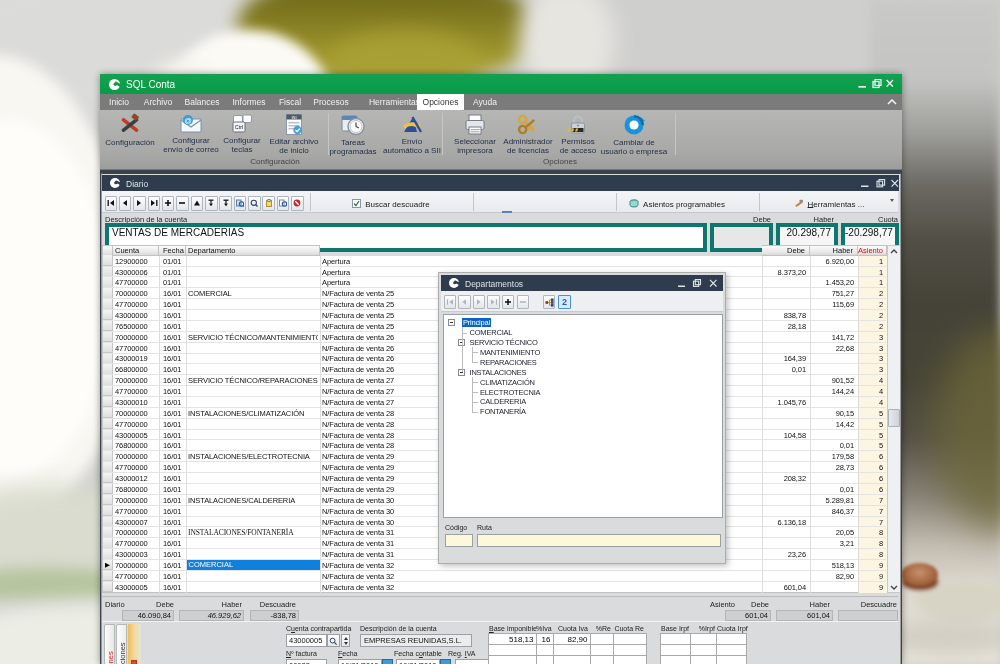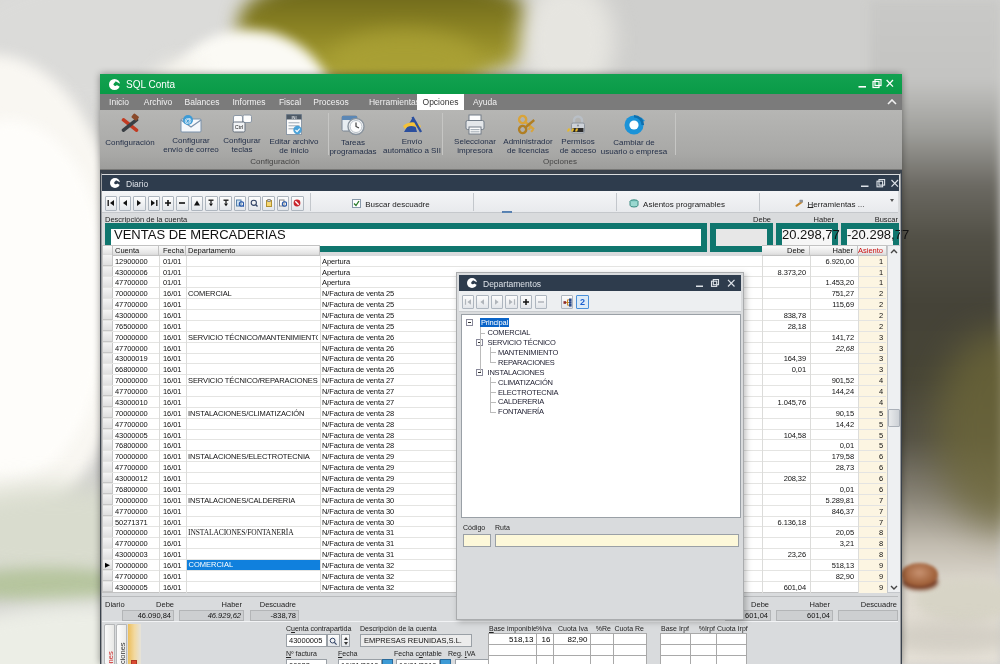--- a/index.html
+++ b/index.html
@@ -20,21 +20,21 @@
 #dframe{position:absolute;inset:0;border:1px solid #9b9da0;border-top:1px solid #3a424c;border-bottom:none;pointer-events:none;z-index:50;}
 #dtitle{position:absolute;left:1px;top:2px;width:797px;height:16px;background:#2e3c4d;}
 #dtitle .txt{position:absolute;left:24px;top:3.5px;font-size:8.5px;color:#dde2e8;}
 #dtoolbar{position:absolute;left:1px;top:18px;width:796px;height:22px;background:linear-gradient(#f4f5f7,#e8eaed);border-bottom:1px solid #c5c8cc;}
 .tbtn{position:absolute;top:4.5px;width:12.5px;height:15px;background:linear-gradient(#fdfdfd,#e3e6ea);border:1px solid #aeb6bf;border-radius:1px;text-align:center;}
 .tbtn svg{display:block;margin:2.5px auto 0 auto;}
 .tsep{position:absolute;top:2px;height:18px;width:1px;background:#c3c7cc;}
 .tseg{position:absolute;top:2px;height:18px;font-size:8px;color:#222;}
 #descpanel{position:absolute;left:1px;top:40px;width:796px;height:32px;background:#d9dbdd;}
 .plabel{position:absolute;font-size:7.5px;color:#222;white-space:nowrap;}
-.pfield{position:absolute;height:29px;background:#fff;border:6px solid #0f766e;font-size:13px;color:#111;line-height:11px;white-space:nowrap;}
+.pfield{position:absolute;height:29px;background:#fff;border:4px solid #0f766e;font-size:10px;color:#111;line-height:11px;white-space:nowrap;}
 #grid{position:absolute;left:1px;top:72px;width:798px;height:448px;}
 .gh{position:absolute;top:0;height:10.5px;background:linear-gradient(#fbfbfb,#e4e4e4 80%,#d8d8d8);border:1px solid #c2c2c2;border-left:none;font-size:7.5px;color:#111;line-height:10px;white-space:nowrap;}
 .rl{position:absolute;left:103px;width:783px;height:1px;background:#e4e4e2;}
 .cl{position:absolute;top:255.8px;height:337px;width:1px;background:#dcdcda;}
 .c{position:absolute;font-size:7.5px;color:#111;white-space:nowrap;overflow:hidden;height:10px;line-height:10px;letter-spacing:-0.1px;}
 .c.r{text-align:right;}
 .ind{position:absolute;left:102px;width:10.5px;background:linear-gradient(#f4f4f4,#dfdfdf);border:1px solid #c6c6c6;border-top:none;}
 .arr{position:absolute;left:2px;top:1px;font-size:6.5px;color:#000;}
 .selcell{position:absolute;left:186px;width:133.5px;background:#1080dd;color:#fff;font-size:7.5px;line-height:10.5px;padding-left:2.5px;white-space:nowrap;overflow:hidden;}
 .sbar{position:absolute;background:#eef0f2;border:1px solid #c5c8cc;}
@@ -326,21 +326,21 @@
                 <rect x="1" y="4" width="8" height="2" rx="0.8" fill="#c9882a" transform="rotate(-35 5 5)"></rect>
                 <rect x="5.5" y="0.8" width="3.5" height="2.6" rx="0.6" fill="#8a9098"></rect>
               </svg></span><u>H</u>erramientas ...</div>
         </div>
         <div class="abs" style="right:4px;top:8px;width:0;height:0;border-left:2.5px solid transparent;border-right:2.5px solid transparent;border-top:3.5px solid #555;"></div>
       </div>
     <div id="descpanel">
       <div class="plabel" style="left:3px;top:2px;">Descripción de la cuenta</div>
       <div class="plabel" style="left:609px;top:2px;width:60px;text-align:right;">Debe</div>
       <div class="plabel" style="left:672px;top:2px;width:60px;text-align:right;">Haber</div>
-      <div class="plabel" style="left:736px;top:2px;width:60px;text-align:right;">Buscar</div>
+      <div class="plabel" style="left:736px;top:2px;width:60px;text-align:right;">Cuota</div>
       <div class="pfield" style="left:3px;top:10px;width:602px;padding-left:3px;">VENTAS DE MERCADERIAS</div>
       <div class="pfield" style="left:608px;top:10px;width:63px;background:#e7e7e7;"></div>
       <div class="pfield" style="left:674px;top:10px;width:62px;background:#f6f6f6;text-align:right;padding-right:3px;">20.298,77</div>
       <div class="pfield" style="left:739px;top:10px;width:58px;background:#f6f6f6;text-align:right;padding-right:3px;">-20.298,77</div>
     </div>
     <div id="grid">
       <div class="gh" style="left:0;width:10.5px;border-left:1px solid #c2c2c2;"></div>
       <div class="gh" style="left:10.5px;width:46.5px;padding-left:2.5px;">Cuenta</div>
       <div class="gh" style="left:57px;width:26.5px;padding-left:4px;">Fecha</div>
       <div class="gh" style="left:83.5px;width:134px;padding-left:2.5px;">Departamento</div>
@@ -397,21 +397,21 @@
           <div class="c" style="left:115.0px;top:332.7px;width:42.5px;">70000000</div>
           <div class="c" style="left:163.0px;top:332.7px;width:21.5px;">16/01</div>
           <div class="c" style="left:188.0px;top:332.7px;width:130.0px;">SERVICIO TÉCNICO/MANTENIMIENTO</div>
           <div class="c" style="left:322.0px;top:332.7px;width:200.0px;">N/Factura de venta 26</div>
           <div class="c r" style="left:812.0px;top:332.7px;width:42.0px;">141,72</div>
           <div class="c r" style="left:860.0px;top:332.7px;width:23.0px;">3</div>
 <div class="ind" style="top:342.2px;height:10.9px;"></div>
           <div class="c" style="left:115.0px;top:343.6px;width:42.5px;">47700000</div>
           <div class="c" style="left:163.0px;top:343.6px;width:21.5px;">16/01</div>
           <div class="c" style="left:322.0px;top:343.6px;width:200.0px;">N/Factura de venta 26</div>
-          <div class="c r" style="left:812.0px;top:343.6px;width:42.0px;font-style:italic;">22,68</div>
+          <div class="c r" style="left:812.0px;top:343.6px;width:42.0px;">22,68</div>
           <div class="c r" style="left:860.0px;top:343.6px;width:23.0px;">3</div>
 <div class="ind" style="top:353.0px;height:10.9px;"></div>
           <div class="c" style="left:115.0px;top:354.4px;width:42.5px;">43000019</div>
           <div class="c" style="left:163.0px;top:354.4px;width:21.5px;">16/01</div>
           <div class="c" style="left:322.0px;top:354.4px;width:200.0px;">N/Factura de venta 26</div>
           <div class="c r" style="left:764.0px;top:354.4px;width:42.0px;">164,39</div>
           <div class="c r" style="left:860.0px;top:354.4px;width:23.0px;">3</div>
 <div class="ind" style="top:363.9px;height:10.9px;"></div>
           <div class="c" style="left:115.0px;top:365.3px;width:42.5px;">66800000</div>
           <div class="c" style="left:163.0px;top:365.3px;width:21.5px;">16/01</div>
@@ -494,21 +494,21 @@
           <div class="c" style="left:322.0px;top:495.7px;width:200.0px;">N/Factura de venta 30</div>
           <div class="c r" style="left:812.0px;top:495.7px;width:42.0px;">5.289,81</div>
           <div class="c r" style="left:860.0px;top:495.7px;width:23.0px;">7</div>
 <div class="ind" style="top:505.2px;height:10.9px;"></div>
           <div class="c" style="left:115.0px;top:506.6px;width:42.5px;">47700000</div>
           <div class="c" style="left:163.0px;top:506.6px;width:21.5px;">16/01</div>
           <div class="c" style="left:322.0px;top:506.6px;width:200.0px;">N/Factura de venta 30</div>
           <div class="c r" style="left:812.0px;top:506.6px;width:42.0px;">846,37</div>
           <div class="c r" style="left:860.0px;top:506.6px;width:23.0px;">7</div>
 <div class="ind" style="top:516.1px;height:10.9px;"></div>
-          <div class="c" style="left:115.0px;top:517.5px;width:42.5px;">50271371</div>
+          <div class="c" style="left:115.0px;top:517.5px;width:42.5px;">43000007</div>
           <div class="c" style="left:163.0px;top:517.5px;width:21.5px;">16/01</div>
           <div class="c" style="left:322.0px;top:517.5px;width:200.0px;">N/Factura de venta 30</div>
           <div class="c r" style="left:764.0px;top:517.5px;width:42.0px;">6.136,18</div>
           <div class="c r" style="left:860.0px;top:517.5px;width:23.0px;">7</div>
 <div class="ind" style="top:527.0px;height:10.9px;"></div>
           <div class="c" style="left:115.0px;top:528.4px;width:42.5px;">70000000</div>
           <div class="c" style="left:163.0px;top:528.4px;width:21.5px;">16/01</div>
           <div class="c" style="left:188.0px;top:528.4px;width:130.0px;font-family:Liberation Serif, serif;">INSTALACIONES/FONTANERÍA</div>
           <div class="c" style="left:322.0px;top:528.4px;width:200.0px;">N/Factura de venta 31</div>
           <div class="c r" style="left:812.0px;top:528.4px;width:42.0px;">20,05</div>
@@ -677,21 +677,21 @@
         <div class="gcell" style="left:614.5px;top:12.0px;width:30.0px;height:11px;"></div>
         <div class="gcell" style="left:558.5px;top:23.0px;width:30.0px;height:11px;"></div>
         <div class="gcell" style="left:588.5px;top:23.0px;width:26.0px;height:11px;"></div>
         <div class="gcell" style="left:614.5px;top:23.0px;width:30.0px;height:11px;"></div>
         <div class="gcell" style="left:558.5px;top:34.0px;width:30.0px;height:11px;"></div>
         <div class="gcell" style="left:588.5px;top:34.0px;width:26.0px;height:11px;"></div>
         <div class="gcell" style="left:614.5px;top:34.0px;width:30.0px;height:11px;"></div>
       </div>
   </div>
 
-  <div id="dept" class="abs" style="left:456px;top:272px;width:288px;height:348px;background:#d9dbdd;border:1px solid #aaacae;box-shadow:2px 2px 6px rgba(0,0,0,.25);">
+  <div id="dept" class="abs" style="left:438px;top:272px;width:288px;height:292px;background:#d9dbdd;border:1px solid #aaacae;box-shadow:2px 2px 6px rgba(0,0,0,.25);">
     <div class="abs" style="left:2px;top:2px;width:282px;height:16px;background:#2e3c4d;">
       <svg class="abs" style="left:8px;top:3px;" width="10" height="10" viewBox="0 0 11 11">
         <circle cx="5.5" cy="5.5" r="5.5" fill="#fff"></circle>
         <rect x="5" y="2.2" width="6.5" height="2.6" fill="#2e3c4d" transform="rotate(28 5.5 5.5)"></rect>
         <circle cx="6.3" cy="5.2" r="1.7" fill="#2e3c4d"></circle>
       </svg>
       <div class="abs" style="left:24px;top:3.5px;font-size:8.5px;color:#dde2e8;">Departamentos</div>
       <svg class="abs" style="right:5px;top:4px;" width="40" height="9" viewBox="0 0 40 9">
         <rect x="0" y="6.5" width="7" height="1.5" fill="#dde2e8"></rect>
         <rect x="15.5" y="2.2" width="5.2" height="5.2" fill="none" stroke="#dde2e8" stroke-width="1.1"></rect>

